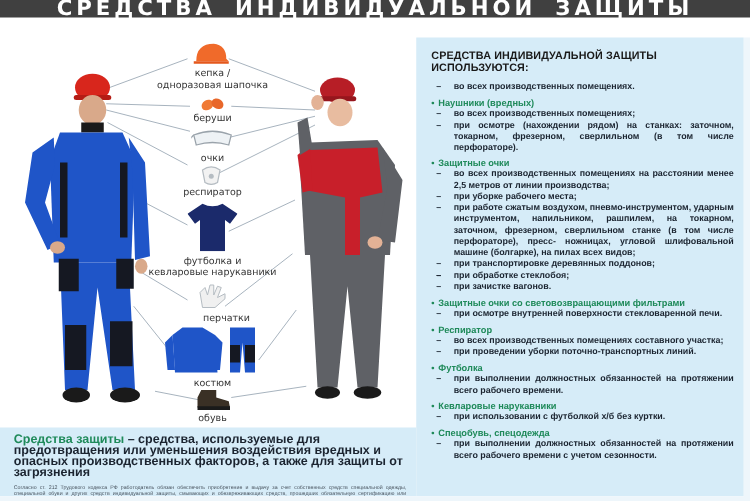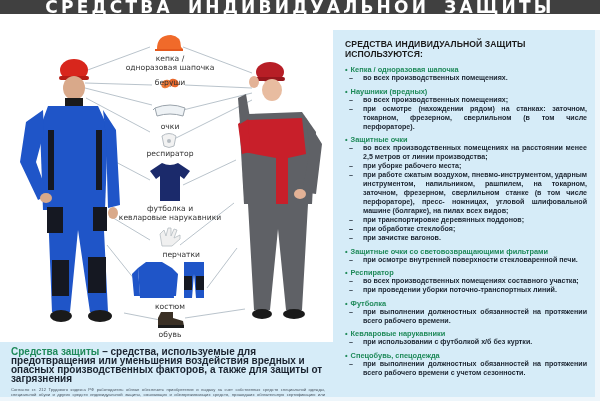--- a/index.html
+++ b/index.html
@@ -152,21 +152,21 @@
     <path d="M4 16 Q4 2 18 2 Q28 3 28 14 L30 16 Z" fill="#f06a2a"></path>
     <path d="M2 16 L30 16 L30 18 L2 18 Z" fill="#e4581d"></path>
   </svg>
   <div class="ppe-label" style="left:120px;top:24px;width:100px;white-space:pre-line;">кепка /
 одноразовая шапочка</div>
 
   <svg class="abs" style="left:159px;top:46px;width:22px;height:14px;" viewBox="0 0 22 14">
     <ellipse cx="7" cy="8" rx="5" ry="4" transform="rotate(-30 7 8)" fill="#f07a35"></ellipse>
     <ellipse cx="15" cy="7" rx="5" ry="4" transform="rotate(30 15 7)" fill="#e8672a"></ellipse>
   </svg>
-  <div class="ppe-label" style="left:140px;top:48px;width:60px;text-align:center;">беруши</div>
+  <div class="ppe-label" style="left:140px;top:60px;width:60px;text-align:center;">беруши</div>
 
   <svg class="abs" style="left:153px;top:72px;width:34px;height:16px;" viewBox="0 0 34 16">
     <path d="M2 6 Q17 0 32 6 L30 14 Q17 10 4 14 Z" fill="#eef2f5" stroke="#9aa3ab" stroke-width="1"></path>
     <line x1="2" y1="6" x2="-2" y2="10" stroke="#9aa3ab"></line>
   </svg>
   <div class="ppe-label" style="left:140px;top:92px;width:60px;">очки</div>
 
   <svg class="abs" style="left:160px;top:102px;width:18px;height:16px;" viewBox="0 0 18 16">
     <path d="M2 4 Q9 -1 16 4 L14 14 Q9 17 4 14 Z" fill="#f2f2f2" stroke="#b5bcc2" stroke-width="1"></path>
     <circle cx="9" cy="9" r="2" fill="#b5bcc2"></circle>
@@ -198,21 +198,20 @@
     <path d="M6 0 L18 0 L18 6 L28 9 L29 14 L3 14 L3 6 Z" fill="#3a3025"></path>
     <rect x="3" y="13" width="26" height="3" fill="#1a1a1a"></rect>
   </svg>
   <div class="ppe-label" style="left:140px;top:300px;width:60px;">обувь</div>
 </div>
 
 <div class="right-panel">
   <div class="panel-heading">СРЕДСТВА ИНДИВИДУАЛЬНОЙ ЗАЩИТЫ ИСПОЛЬЗУЮТСЯ:</div>
 
   <div class="section">
-    <div class="section-title"><span class="bullet">•</span><span>Кепка / одноразовая шапочка</span></div>
     <div class="item"><span class="dash">–</span><span>во всех производственных помещениях.</span></div>
   </div>
 
   <div class="section">
     <div class="section-title"><span class="bullet">•</span><span>Наушники (вредных)</span></div>
     <div class="item"><span class="dash">–</span><span>во всех производственных помещениях;</span></div>
     <div class="item"><span class="dash">–</span><span>при осмотре (нахождении рядом) на станках: заточном, токарном, фрезерном, сверлильном (в том числе перфораторе).</span></div>
   </div>
 
   <div class="section">

